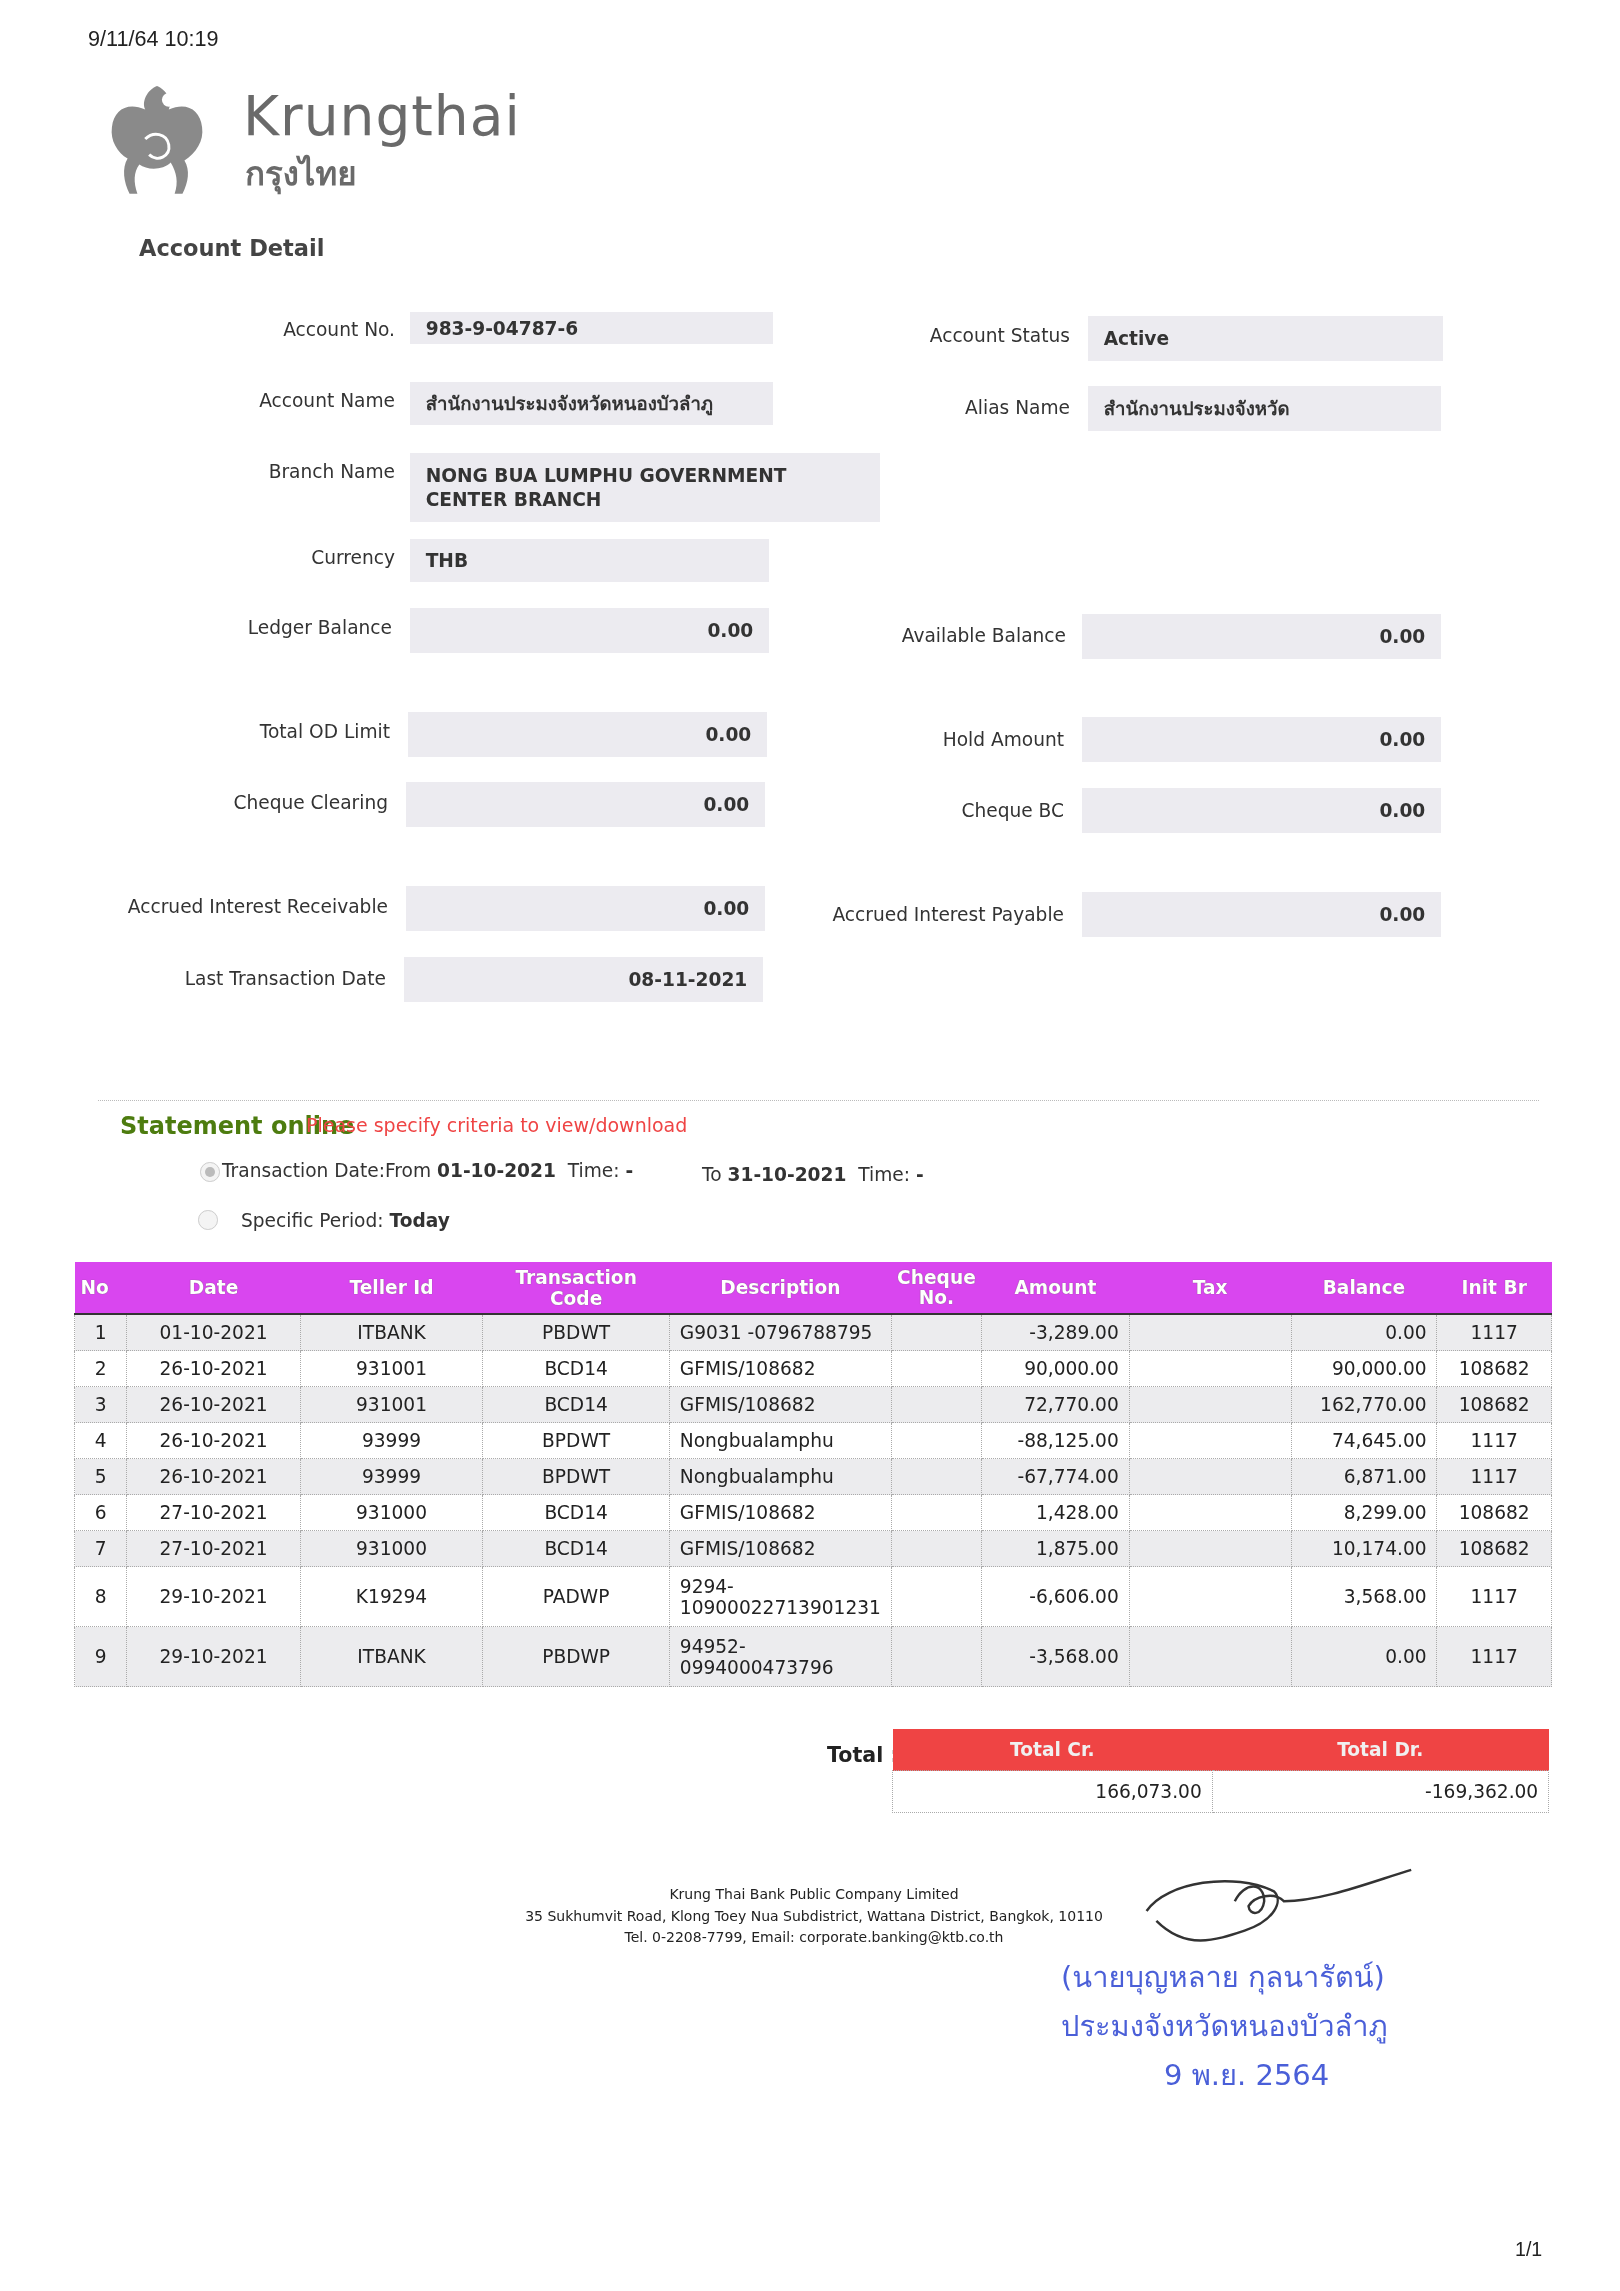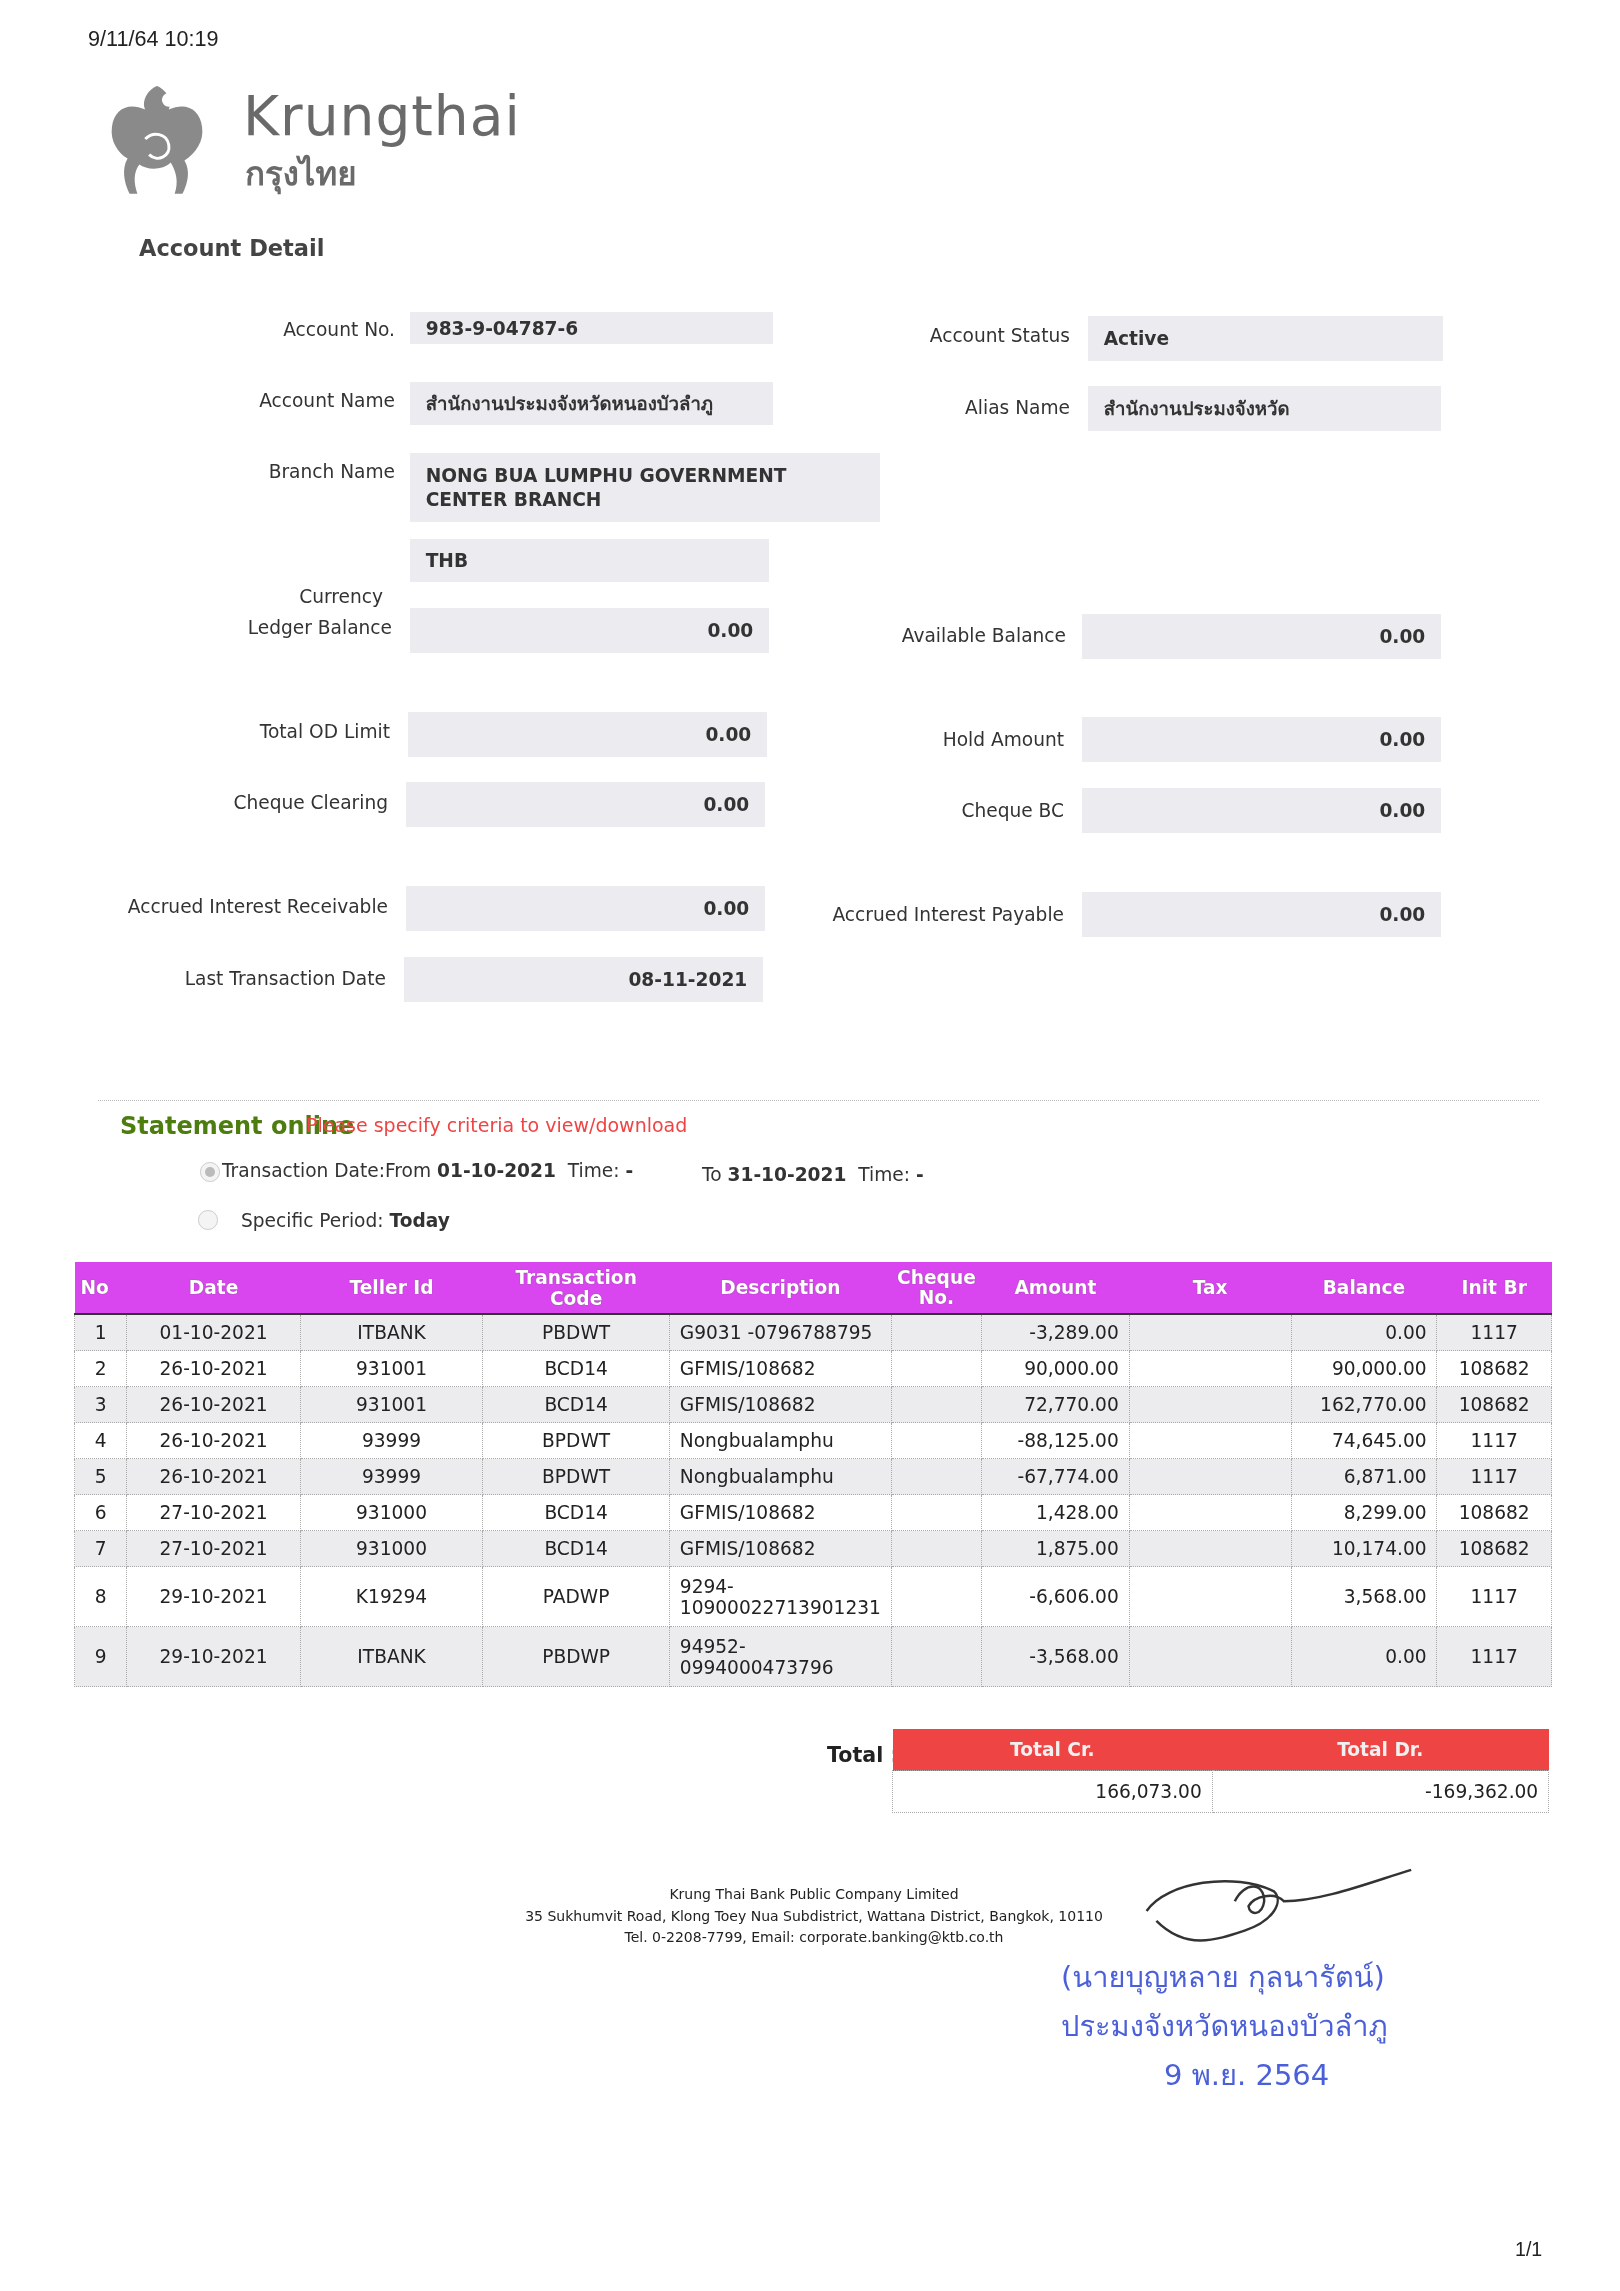--- a/index.html
+++ b/index.html
@@ -67,21 +67,21 @@
 
 <div class="abs lbl" style="left:101px; top:319px;">Account No.</div>
 <div class="abs fld" style="left:410px; top:312px; width:363px; height:32px;">983-9-04787-6</div>
 
 <div class="abs lbl" style="left:101px; top:390px;">Account Name</div>
 <div class="abs fld" style="left:410px; top:382px; width:363px; height:43px;">สำนักงานประมงจังหวัดหนองบัวลำภู</div>
 
 <div class="abs lbl" style="left:101px; top:461px;">Branch Name</div>
 <div class="abs fld" style="left:410px; top:453px; width:470px; height:69px; line-height:23.5px;">NONG BUA LUMPHU GOVERNMENT CENTER BRANCH</div>
 
-<div class="abs lbl" style="left:89px; top:547px;margin-top:39px;">Currency</div>
+<div class="abs lbl" style="left:101px; top:547px;">Currency</div>
 <div class="abs fld" style="left:410px; top:539px; width:359px; height:43px;">THB</div>
 
 <div class="abs lbl" style="left:98px; top:617px;">Ledger Balance</div>
 <div class="abs fld num" style="left:410px; top:608px; width:359px; height:45px;">0.00</div>
 
 <div class="abs lbl" style="left:96px; top:721px;">Total OD Limit</div>
 <div class="abs fld num" style="left:408px; top:712px; width:359px; height:45px;">0.00</div>
 
 <div class="abs lbl" style="left:94px; top:792px;">Cheque Clearing</div>
 <div class="abs fld num" style="left:406px; top:782px; width:359px; height:45px;">0.00</div>

